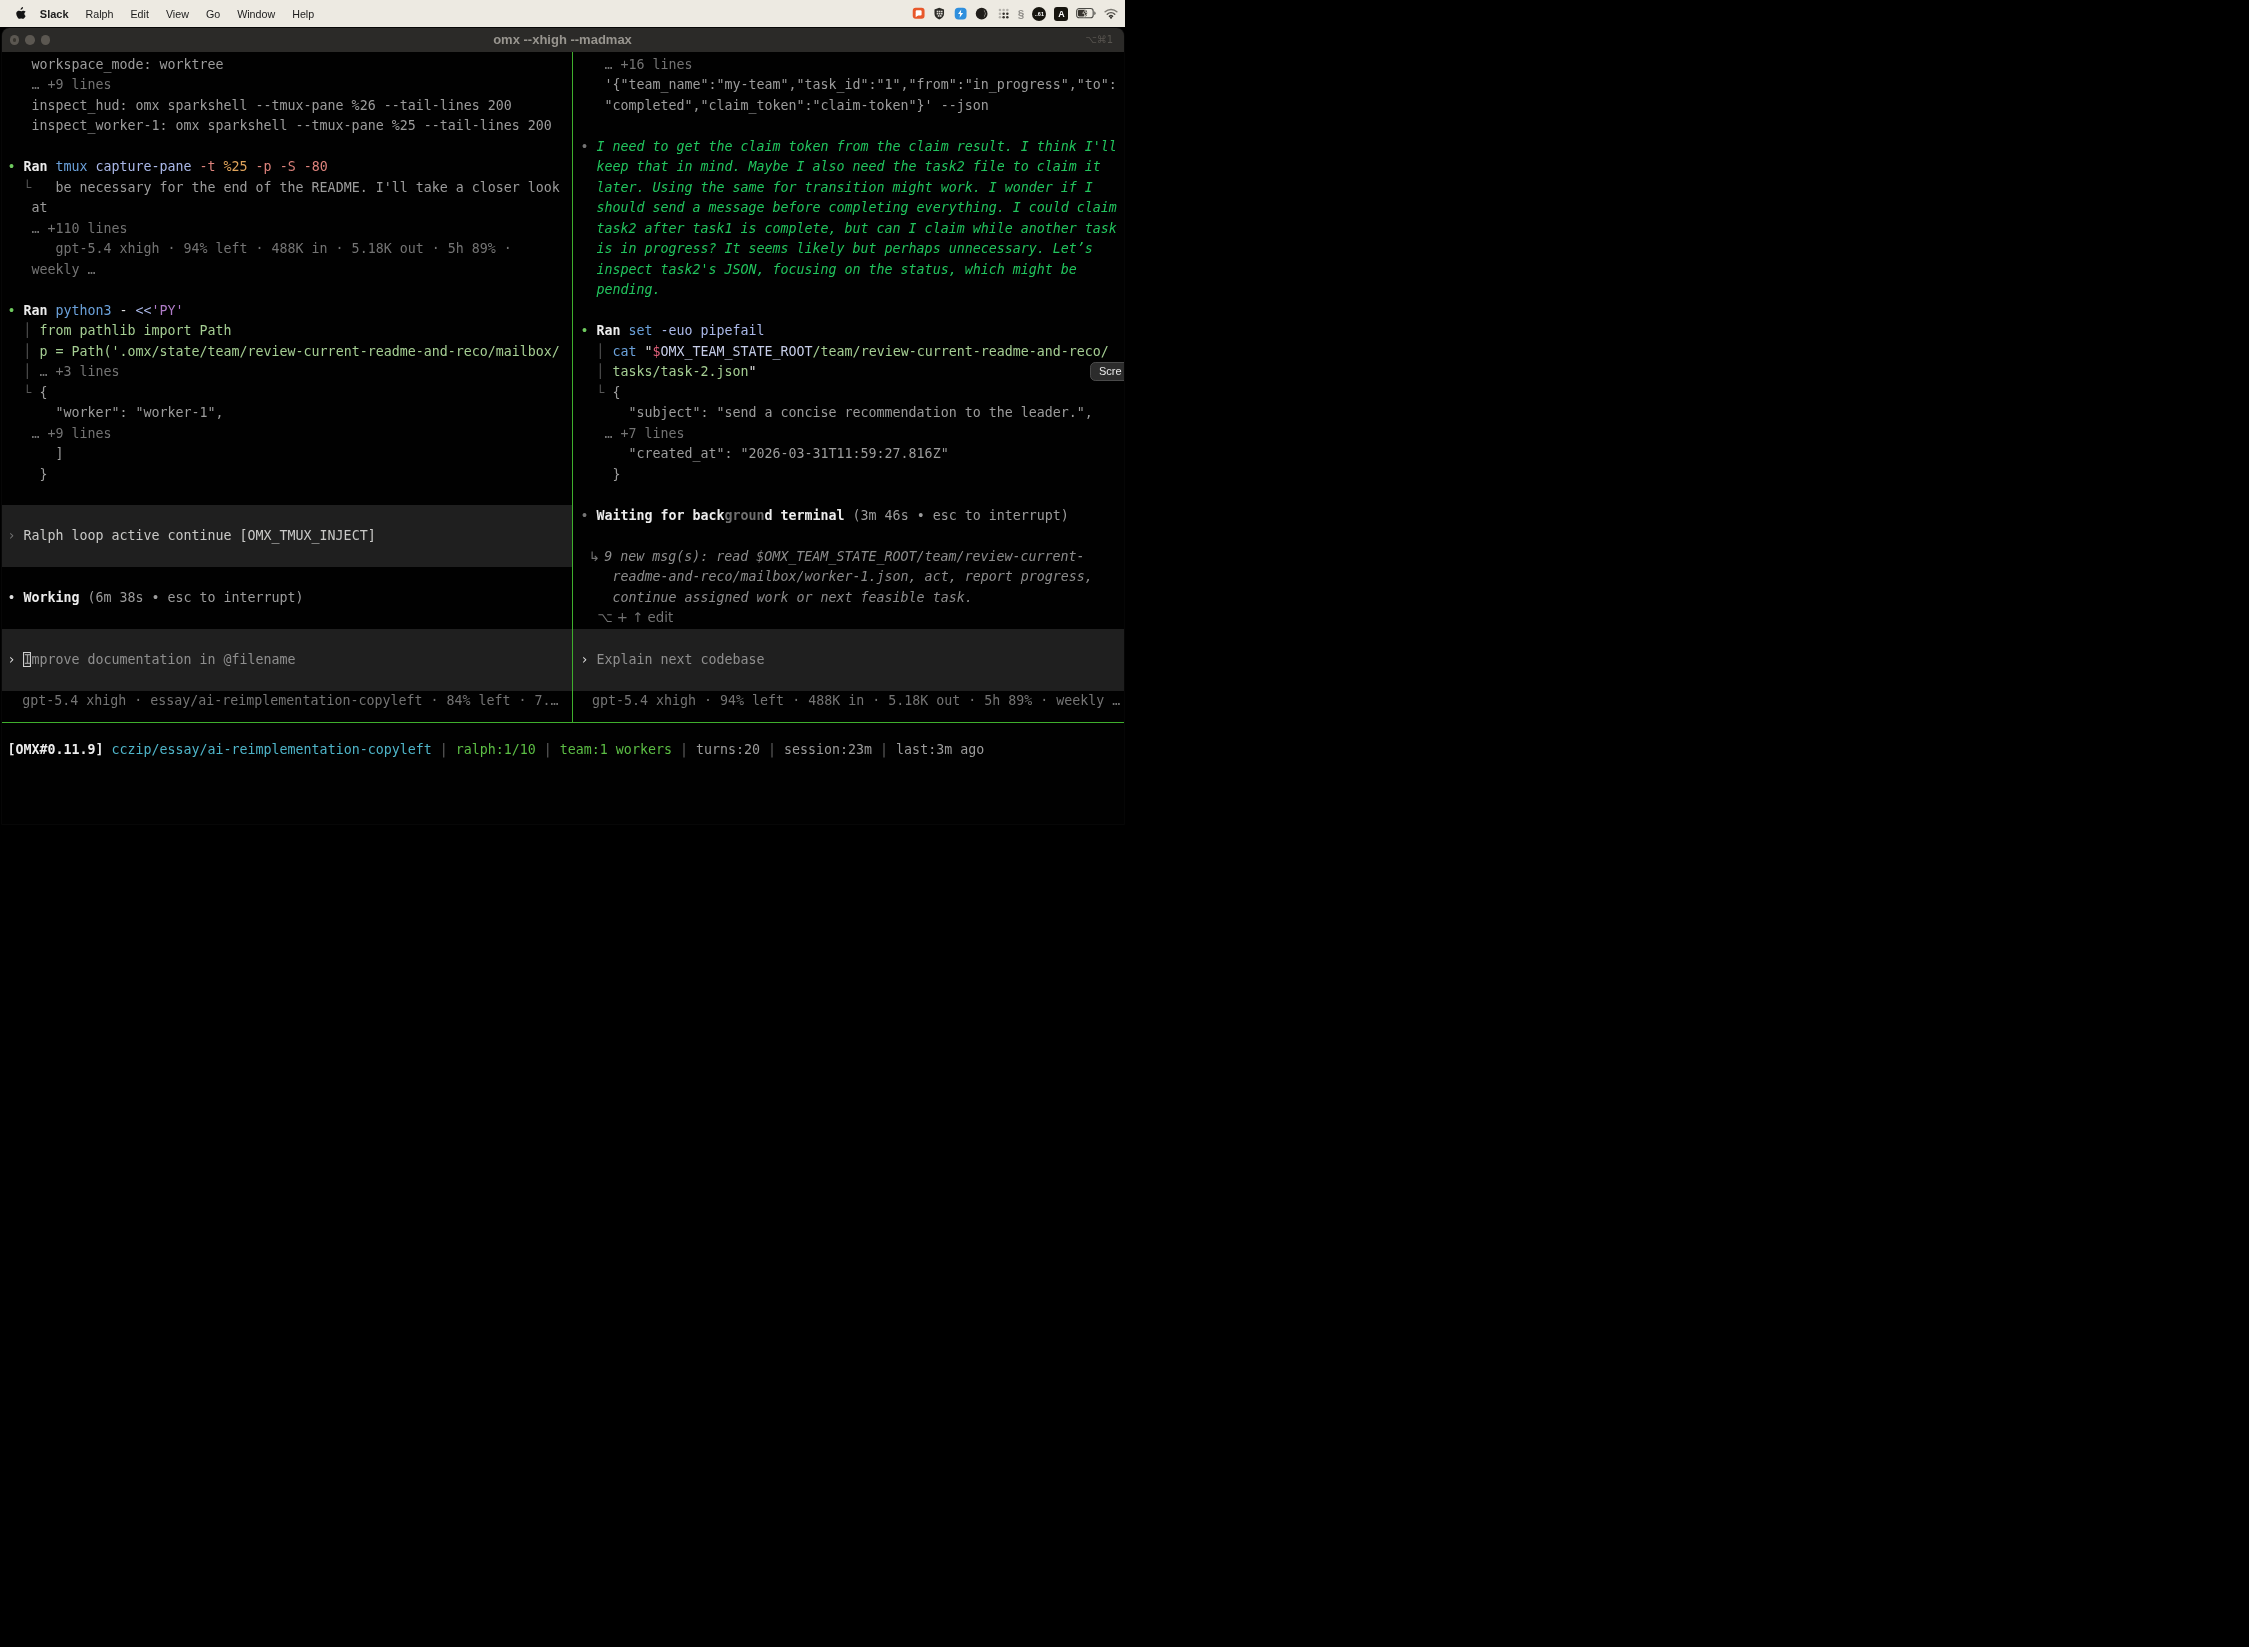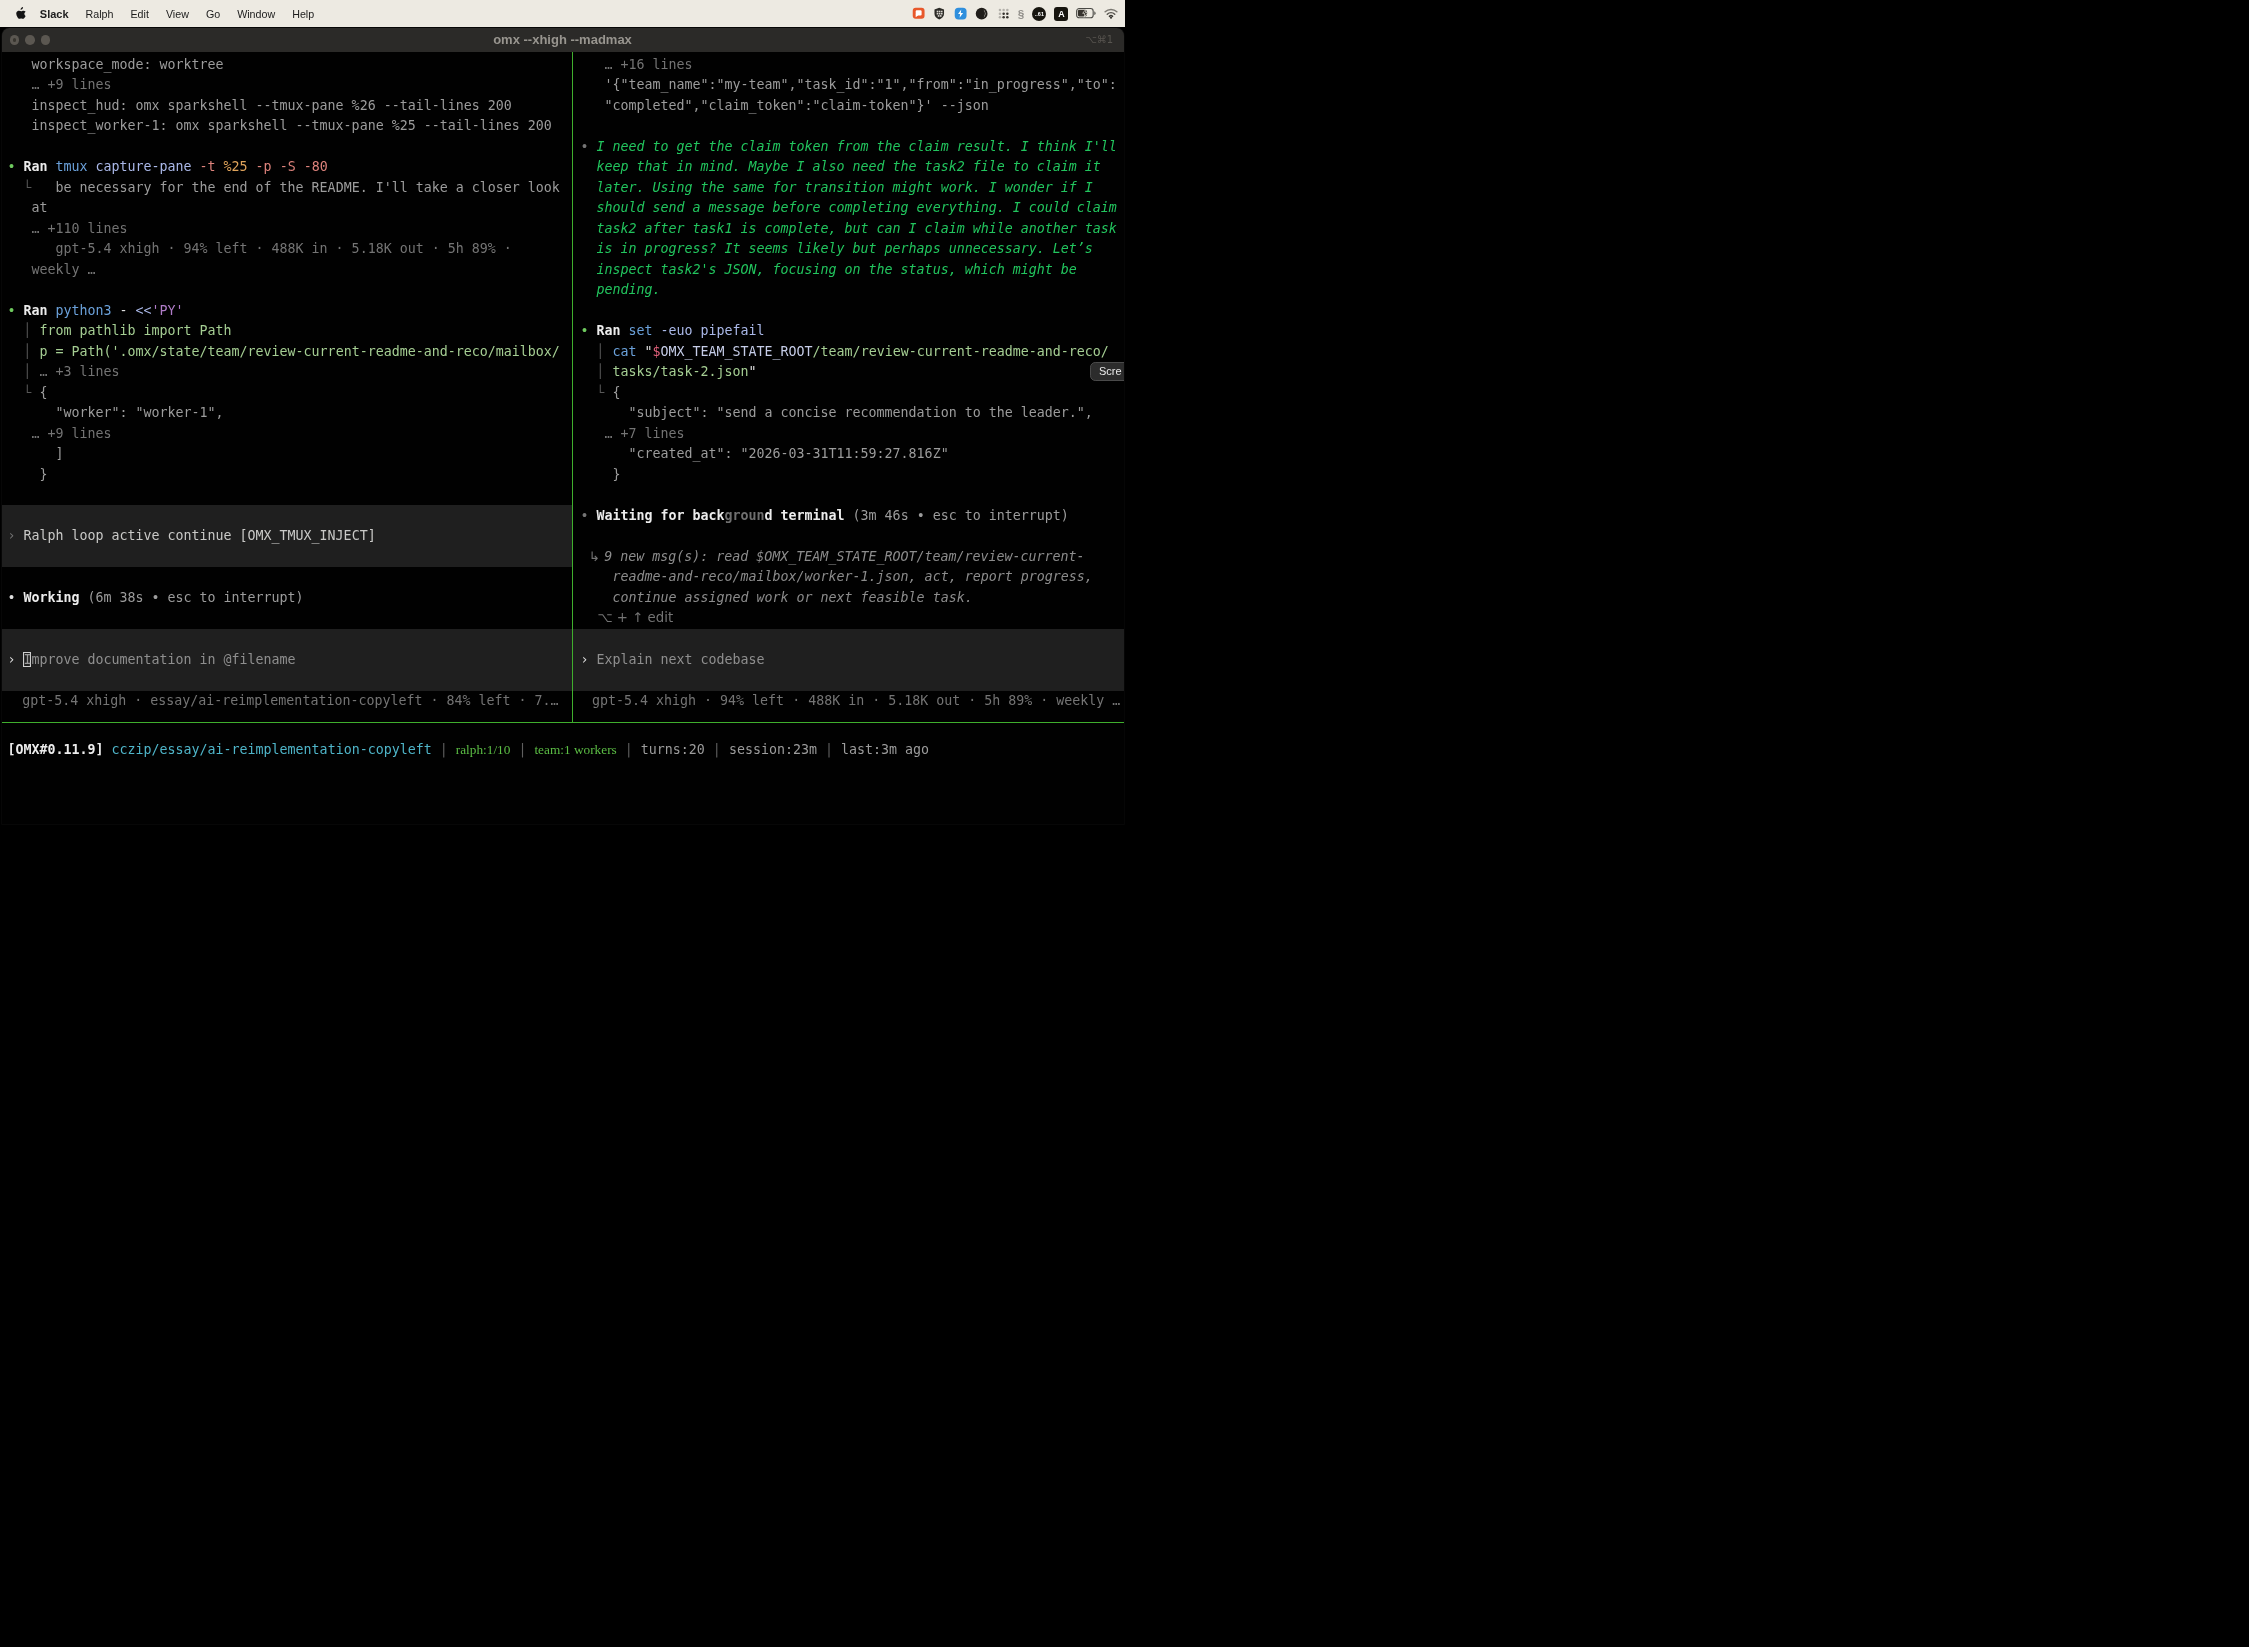--- a/index.html
+++ b/index.html
@@ -69,21 +69,21 @@
   .c-w  { color:#dedede; } .c-wb { color:#ececec; font-weight:bold; }
   .c-gb { color:#6ec95e; } .c-bl { color:#6ba1da; }
   .c-lv { color:#aab8e8; } .c-lv2{ color:#c6cde8; }
   .c-sa { color:#de837c; } .c-or { color:#dfa35b; }
   .c-pu { color:#b07cc8; } .c-co { color:#a5ce93; }
   .c-pk { color:#e0607a; }
   .c-th { color:#22c55e; font-style:italic; }
   .c-t2 { color:#8c8c8c; font-style:italic; }
   .c-sh { color:#6f6f6f; font-weight:bold; }
   .c-rp { color:#c9c9c7; }
-  .c-cy { color:#4fb5c9; } .c-grn{ color:#5cbe45;font-family:Liberation Serif, serif; } .c-sep{ color:#5f5f5f; }
+  .c-cy { color:#4fb5c9; } .c-grn{ color:#5cbe45; } .c-sep{ color:#5f5f5f; }
   .c-cur{ color:#9c9c9c; box-shadow:inset 0 0 0 1.1px #cfcfcf; }
   .c-dar{ color:#747474; font-family:"DejaVu Sans", monospace; font-style:normal; }
 </style>
 </head>
 <body>
 
 <div class="menubar">
   <span class="apple">
     <svg width="10.3" height="12.5" viewBox="0 0 14 17">
       <path fill="#141414" d="M9.6 0c.1 1-.3 1.9-.9 2.6-.6.7-1.6 1.2-2.5 1.1-.1-.9.4-1.9.9-2.5C7.7.5 8.7.1 9.6 0z"></path>

